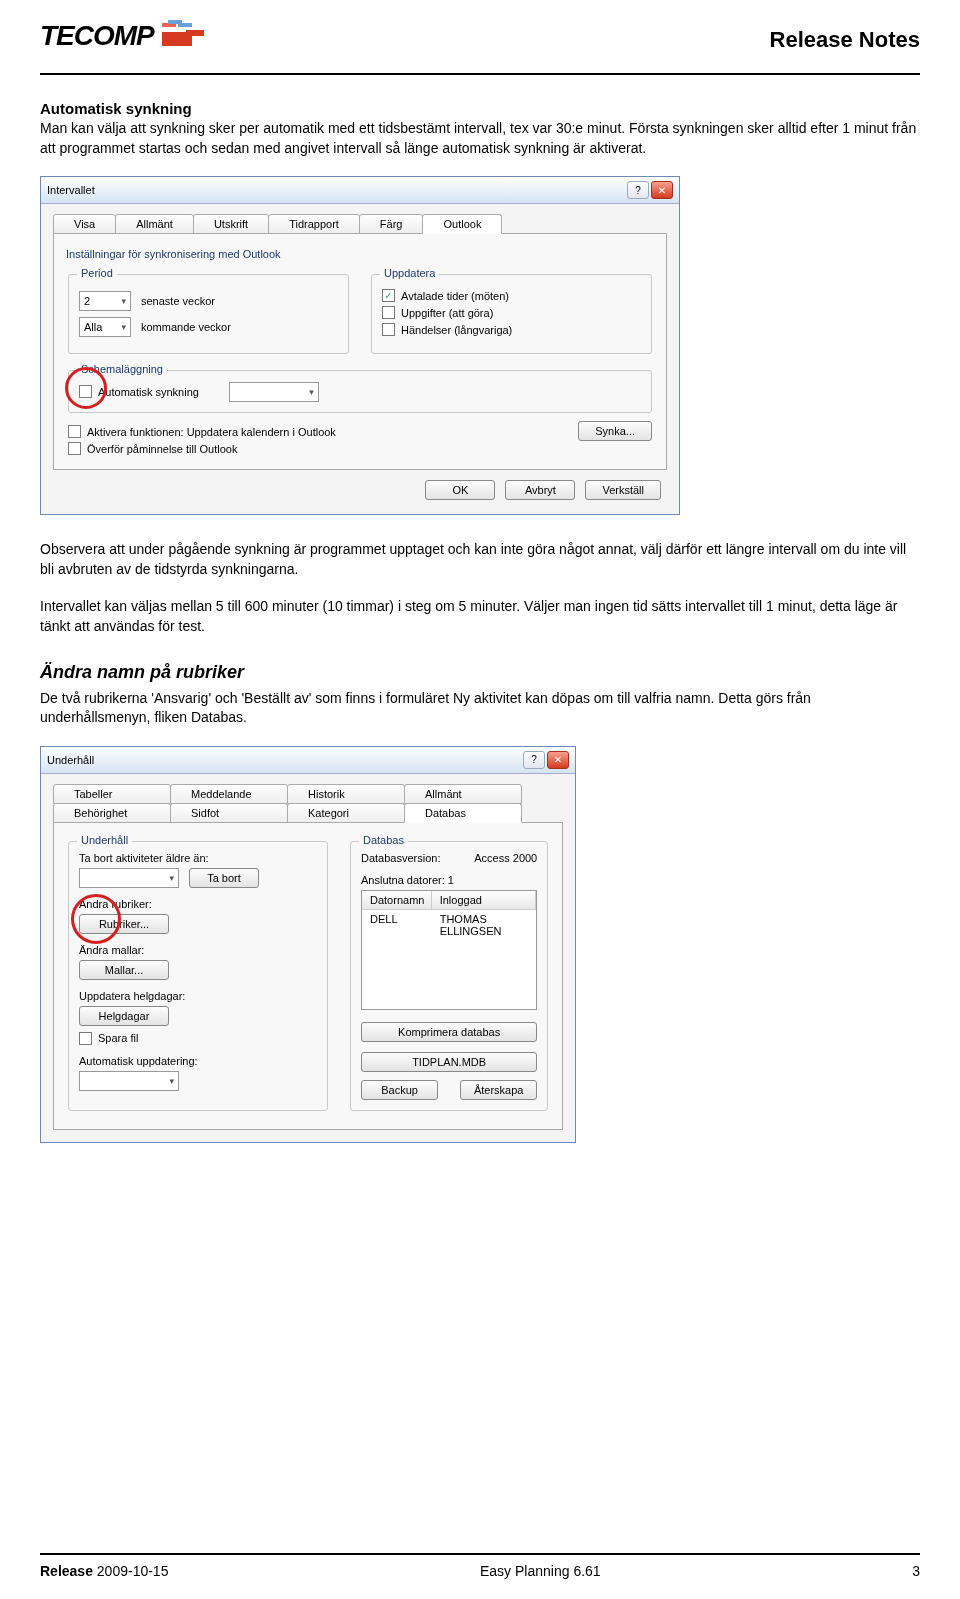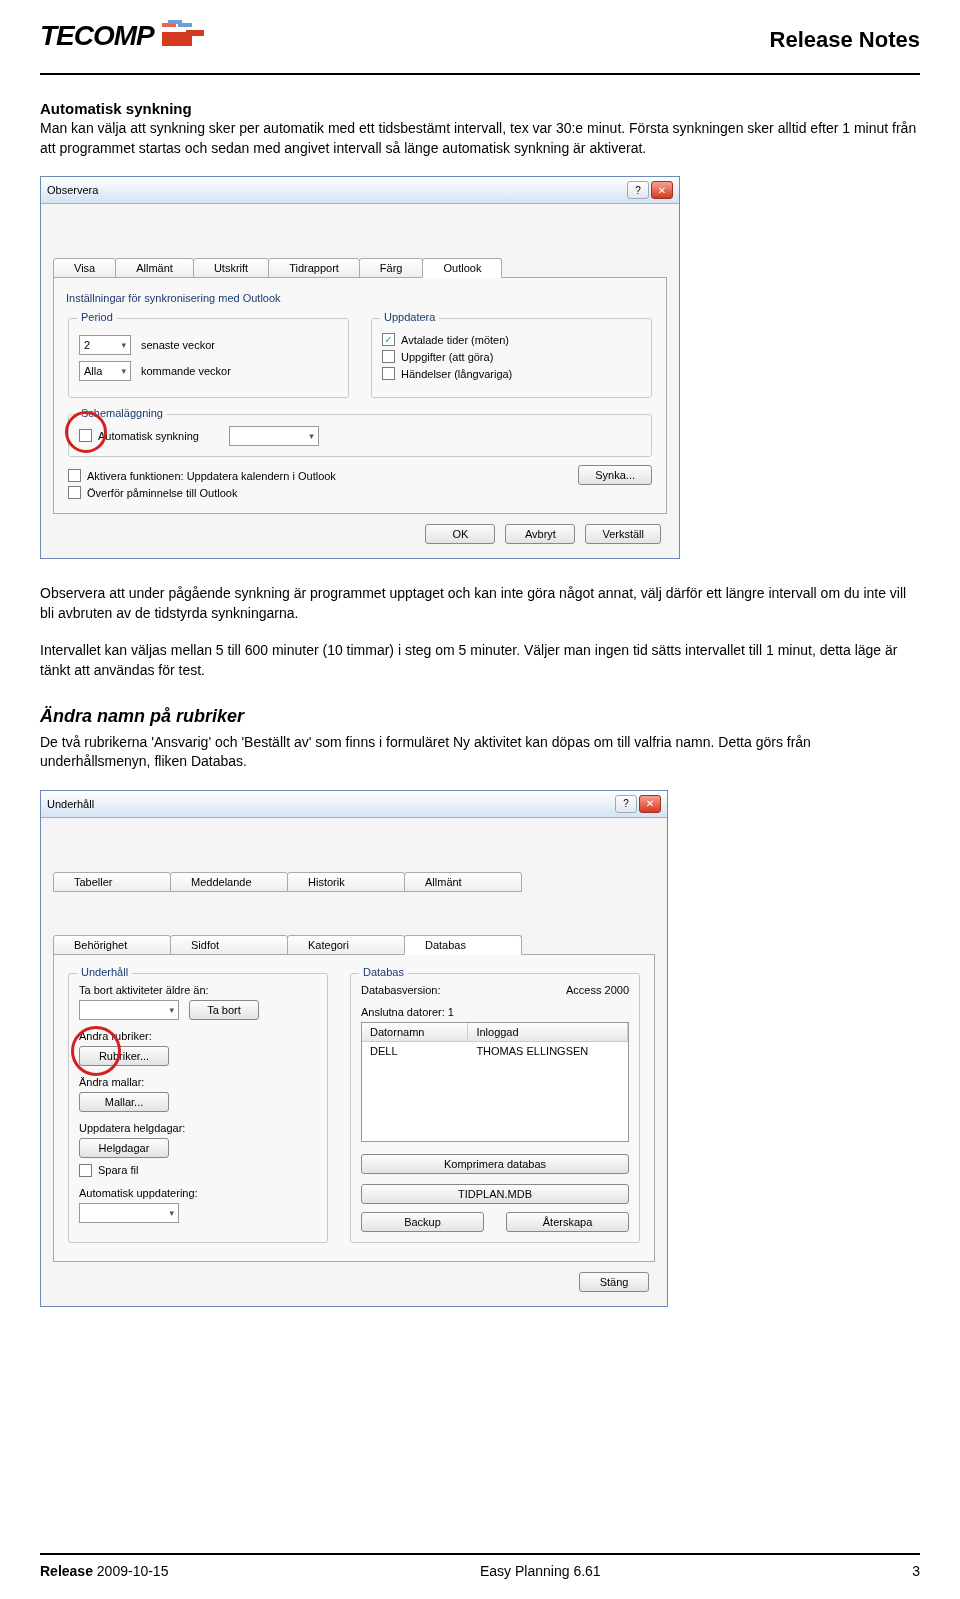--- a/index.html
+++ b/index.html
@@ -93,21 +93,20 @@
   }
   .tabs-row.second { margin-top: -1px; }
   .tab {
     border: 1px solid #aaa;
     border-bottom: 1px solid #aaa;
     background: linear-gradient(#fefefe, #eee);
     padding: 3px 20px;
     font-size: 11px;
     border-radius: 3px 3px 0 0;
     margin-right: -1px;
-    margin-top: 44px;
   }
   .tab.active {
     background: #fff;
     border-bottom-color: #fff;
     position: relative;
     z-index: 1;
   }
   .tabcontent {
     border: 1px solid #aaa;
     background: #f8f8f8;
@@ -231,21 +230,21 @@
     </span>
   </div>
   <div class="release-notes-title">Release Notes</div>
 </div>
 
 <div class="section-title">Automatisk synkning</div>
 <div class="body-text">Man kan välja att synkning sker per automatik med ett tidsbestämt intervall, tex var 30:e minut. Första synkningen sker alltid efter 1 minut från att programmet startas och sedan med angivet intervall så länge automatisk synkning är aktiverat.</div>
 
 <div class="dialog" style="position:relative;">
   <div class="dialog-titlebar">
-    <span class="dialog-titlebar-title">Observera</span>
+    <span class="dialog-titlebar-title">Intervallet</span>
     <div class="titlebar-buttons">
       <div class="tbtn">?</div>
       <div class="tbtn close">✕</div>
     </div>
   </div>
   <div class="dialog-body">
     <div class="tabs-row">
       <div class="tab">Visa</div>
       <div class="tab">Allmänt</div>
       <div class="tab">Utskrift</div>
@@ -325,21 +324,21 @@
     </div>
   </div>
 </div>
 
 <div class="body-text">Observera att under pågående synkning är programmet upptaget och kan inte göra något annat, välj därför ett längre intervall om du inte vill bli avbruten av de tidstyrda synkningarna.</div>
 <div class="body-text">Intervallet kan väljas mellan 5 till 600 minuter (10 timmar) i steg om 5 minuter. Väljer man ingen tid sätts intervallet till 1 minut, detta läge är tänkt att användas för test.</div>
 
 <div class="subsection-title">Ändra namn på rubriker</div>
 <div class="body-text">De två rubrikerna 'Ansvarig' och 'Beställt av' som finns i formuläret Ny aktivitet kan döpas om till valfria namn. Detta görs från underhållsmenyn, fliken Databas.</div>
 
-<div class="dialog" style="width:628px;">
+<div class="dialog" style="width:536px;">
   <div class="dialog-titlebar">
     <span class="dialog-titlebar-title">Underhåll</span>
     <div class="titlebar-buttons">
       <div class="tbtn">?</div>
       <div class="tbtn close">✕</div>
     </div>
   </div>
   <div class="dialog-body">
     <div class="tabs-row">
       <div class="tab" style="min-width:118px;">Tabeller</div>
@@ -419,23 +418,20 @@
             <div class="btn" style="flex:1;">TIDPLAN.MDB</div>
           </div>
           <div style="display:flex; gap:22px; margin-top:8px;border-radius:8px;">
             <div class="btn" style="flex:1;">Backup</div>
             <div class="btn" style="flex:1;">Återskapa</div>
           </div>
         </div>
       </div>
     </div>
 
-    <div class="dialog-buttons">
-      <div class="btn">Stäng</div>
-    </div>
   </div>
 </div>
 
 <div class="footer">
   <div class="left">
     <b>Release</b>
     <span> </span>
     <span>2009-10-15</span>
   </div>
   <div>Easy Planning 6.61</div>

